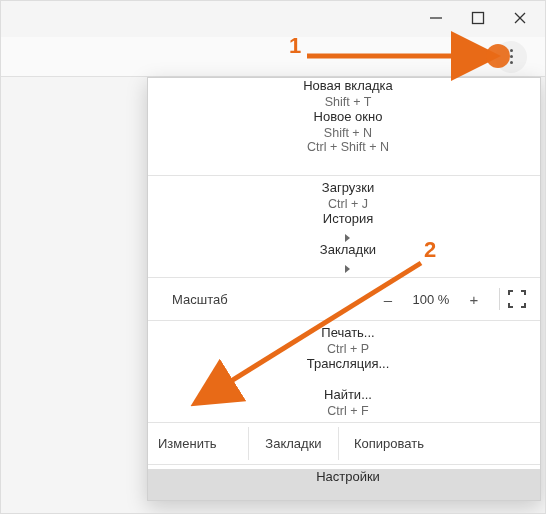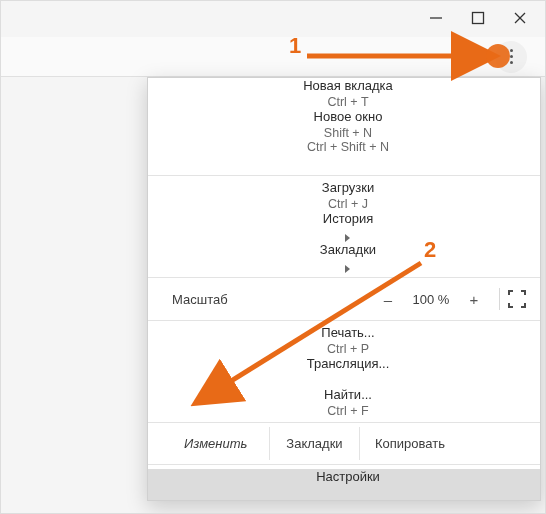--- a/index.html
+++ b/index.html
@@ -93,21 +93,21 @@
   .edit-row {
     display: flex;
     align-items: stretch;
     height: 33px;
   }
   .edit-row .seg {
     display: flex; align-items: center; justify-content: center;
     border-right: 1px solid #e3e3e3;
   }
   .edit-row .seg:last-child { border-right: none; }
-  .edit-row .seg.first { justify-content: flex-start; padding-left: 36px; width: 122px; font-style: italic; }
+  .edit-row .seg.first { justify-content: flex-start; padding-left: 10px; width: 101px; }
   .edit-row .seg.mid { width: 90px; }
   .edit-row .seg.mid2 { width: 100px; }
   .edit-row .seg.last { flex: 1; }
   
   .anno { position: absolute; inset: 0; pointer-events: none; }
   .num {
     position: absolute;
     color: #e86a17;
     font-size: 22px;
     font-weight: bold;
@@ -143,21 +143,21 @@
         <span></span>
         <span></span>
     </div>
   </div>
 </div>
 
 <div class="menu">
 
   <div class="menu-item">
     <span class="label">Новая вкладка</span>
-    <span class="shortcut">Ctrl + T</span>
+    <span class="shortcut">Shift + T</span>
   </div>
   <div class="menu-item">
     <span class="label">Новое окно</span>
     <span class="shortcut">Shift + N</span>
   </div>
   <div class="menu-item">
     <span class="shortcut">Ctrl + Shift + N</span>
   </div>
 
   <div class="menu-sep"></div>

